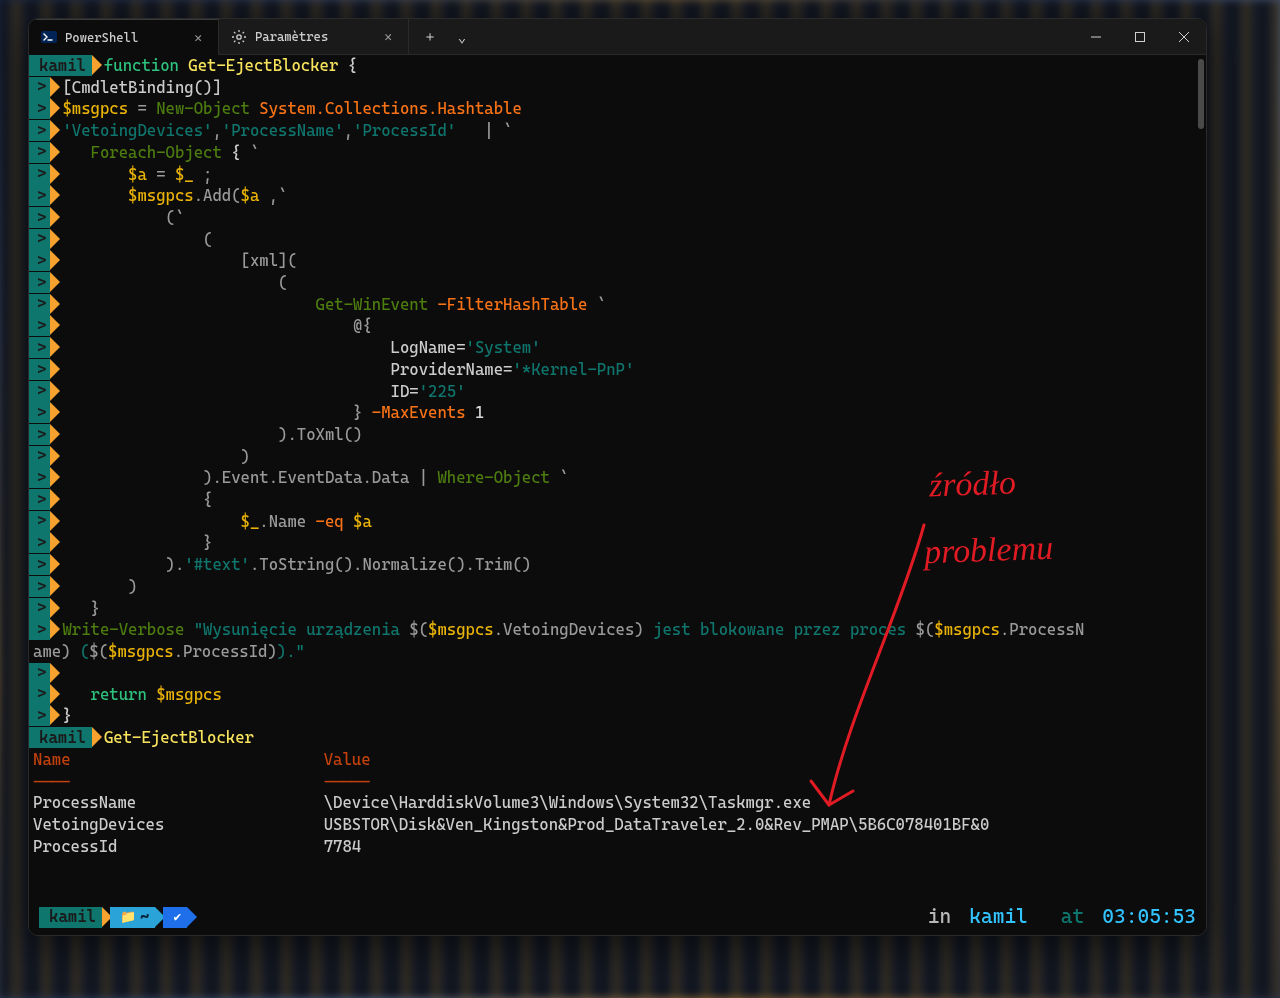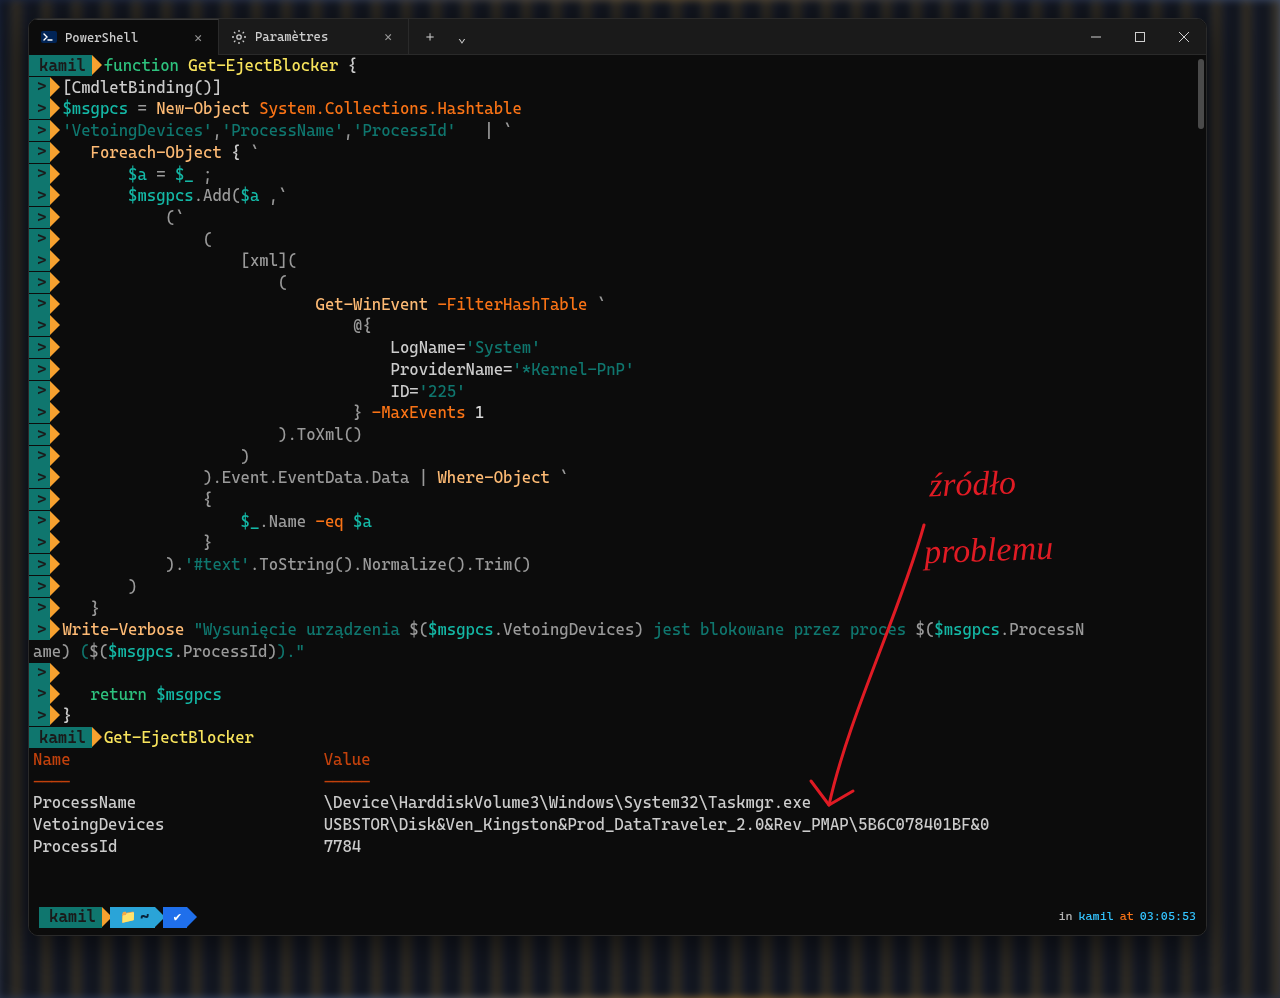--- a/index.html
+++ b/index.html
@@ -55,23 +55,23 @@
   border-top:10.5px solid transparent; border-bottom:10.5px solid transparent;
   border-left:10px solid #f7a12f;
 }
 .chip.arrow{ padding:0 4px 0 8px;}
 .chip-blue{ background:#1f6feb; color:#fff;}
 .chip-blue::after{ border-left-color:#1f6feb;}
 .chip-cyan{ background:#2aa4d8; color:#08233a;}
 .chip-cyan::after{ border-left-color:#2aa4d8;}
 
 .c-kw   { color:#2ec27e; } 
-.c-cmd  { color:#fdba74; } 
+.c-cmd  { color:#4d7c0f; } 
 .c-op   { color:#9a9a9a; } 
-.c-var  { color:#14b8a6; }
+.c-var  { color:#eab308; }
 .c-str  { color:#0f766e; }
 .c-num  { color:#d9d9d9; }
 .c-dim  { color:#f97316; }
 .c-fn   { color:#f8e45c; }
 .c-arrw { color:#cccccc; }
 .c-head { color:#c2410c; }
 
 pre.codeln{ margin:0; font:inherit; display:inline; }
 
 .annot{
@@ -83,24 +83,24 @@
   font-family:"Segoe Script","Comic Sans MS",cursive;
   font-size:34px; line-height:1; font-weight:500;
   transform:rotate(-2deg);
 }
 svg.arrow{ position:absolute; overflow:visible; }
 
 .statusbar{
   position:absolute; left:0; right:0; bottom:6px; height:24px;
   display:flex; align-items:center; padding:0 10px; gap:0;
 }
-.status-right{ margin-left:auto; color:#b8b8b8; display:flex; gap:6px; font-size:12px;}
+.status-right{ margin-left:auto; color:#b8b8b8; display:flex; gap:18px; font-size:20px;}
 .sr-in{ color:#b8b8b8;}
 .sr-pwsh{ color:#33c4ff;}
-.sr-at{ color:#f97316;}
+.sr-at{ color:#0f766e;margin-left:15px;}
 .sr-time{ color:#33c4ff;}
 
 .folder-ico{ font-size:13px;}
 .check-ico{ font-size:13px;}
 </style>
 </head>
 <body>
 
 <div class="bgblur"></div>
 

